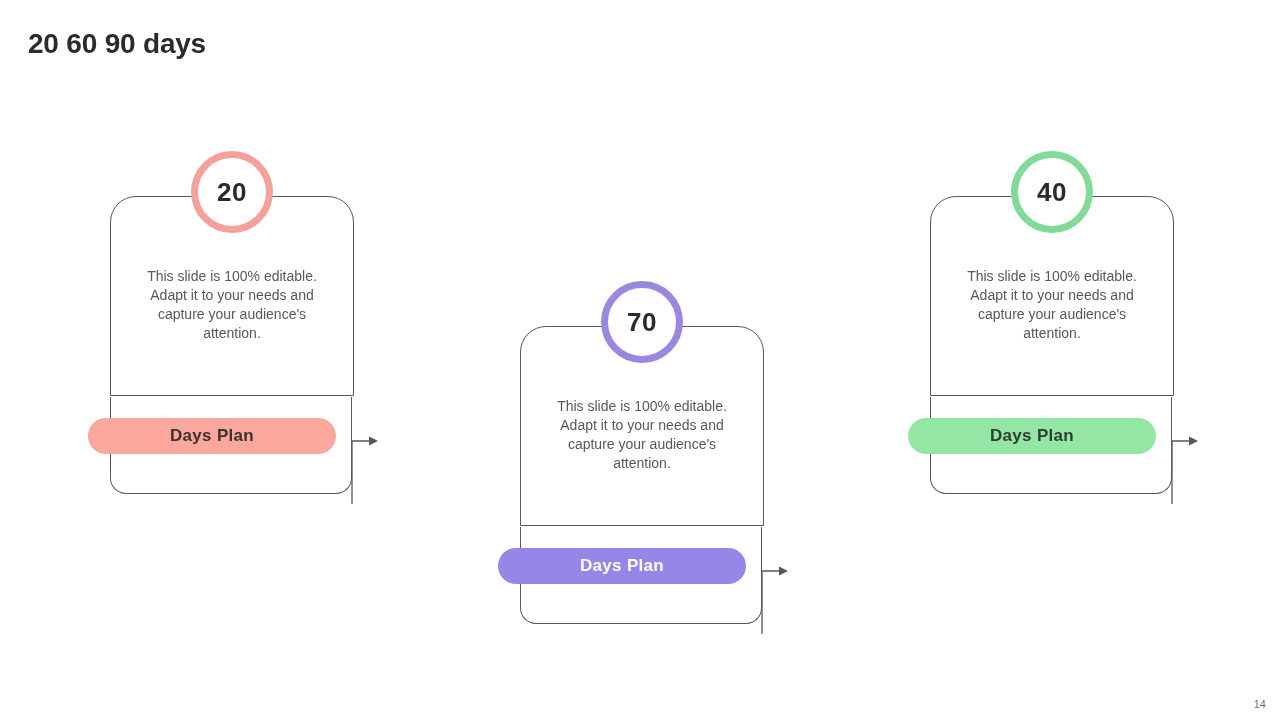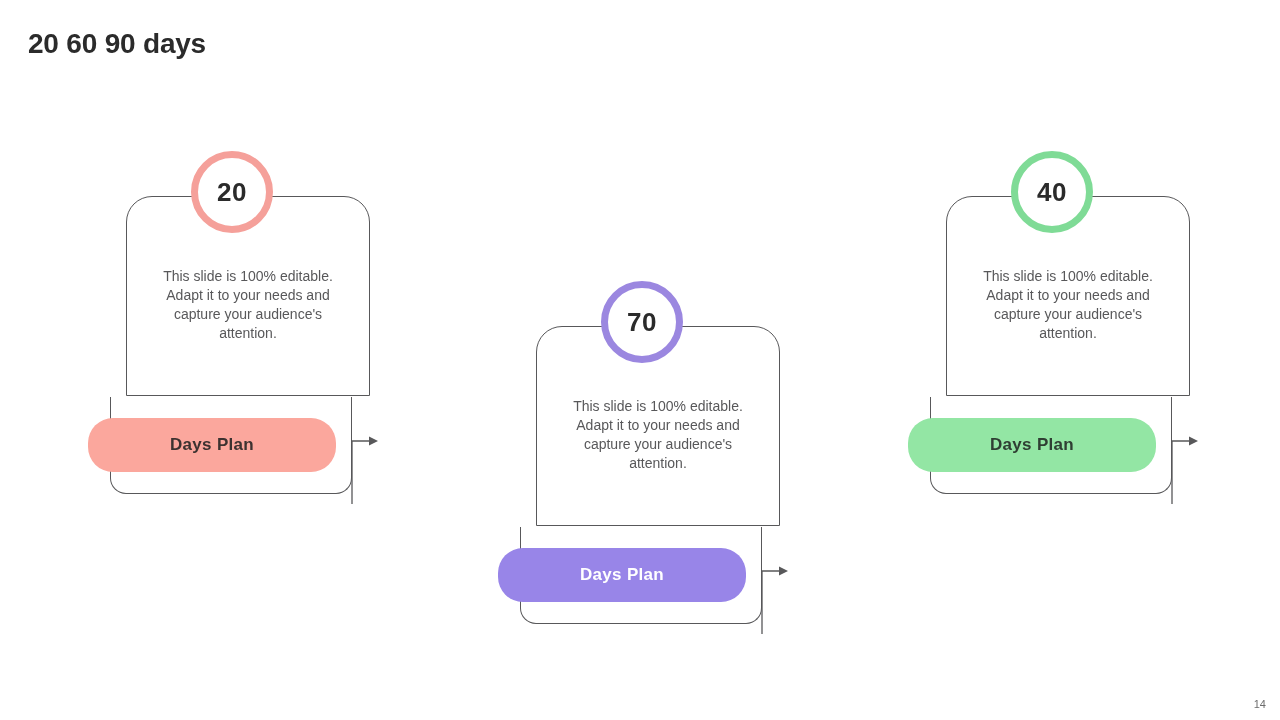--- a/index.html
+++ b/index.html
@@ -46,21 +46,21 @@
 
   
   .column {
     position: absolute;
     width: 246px;
   }
 
   
   .card-top {
     position: absolute;
-    left: 16px;
+    left: 0;
     top: 0;
     width: 244px;
     height: 200px;
     border: 1px solid #58585a;
     border-bottom: 1px solid #58585a;
     border-radius: 26px 26px 0 0;
     background: #ffffff;
     box-sizing: border-box;
   }
 
@@ -108,21 +108,21 @@
     font-size: 26px;
     font-weight: bold;
     color: #2b2b2b;
     letter-spacing: 0.5px;
     line-height: 1;
   }
 
   
   .pill {
     position: absolute;
-    height: 54px;
+    height: 36px;
     border-radius: 25px;
     display: flex;
     align-items: center;
     justify-content: center;
     font-size: 17px;
     font-weight: bold;
     letter-spacing: 0.3px;
     z-index: 6;
     box-sizing: border-box;
   }

